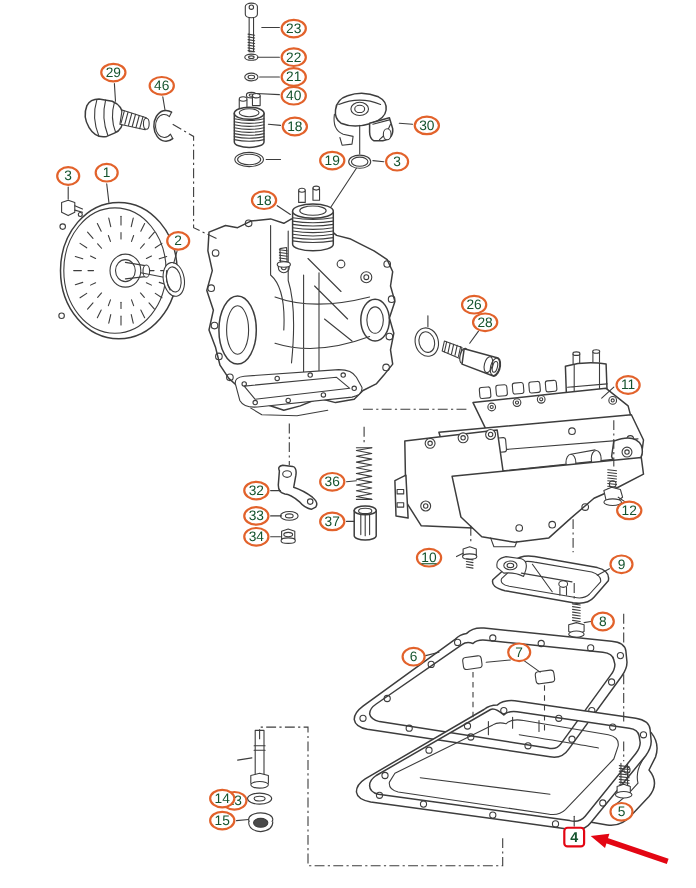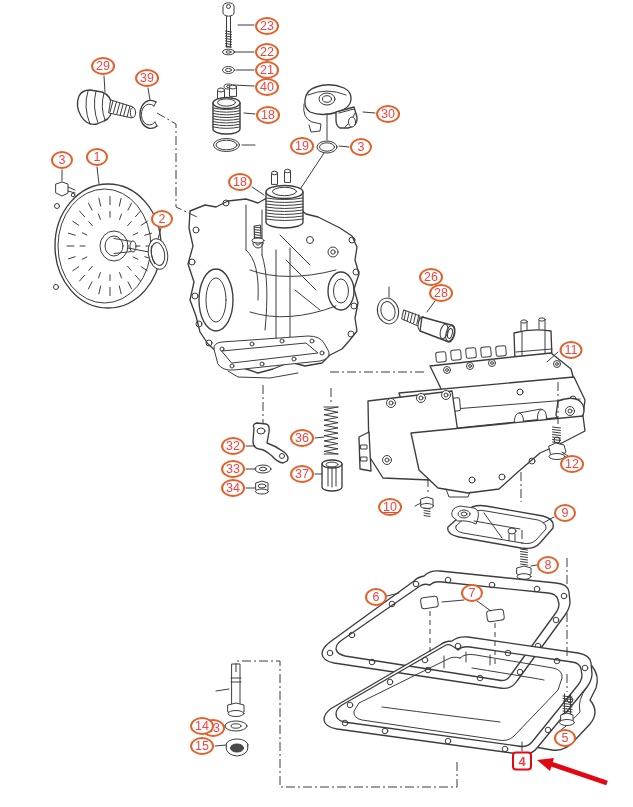--- a/index.html
+++ b/index.html
@@ -26,21 +26,21 @@
   .redline{stroke:var(--red);stroke-width:5;fill:none;stroke-linecap:butt;}
   .redfill{fill:var(--red);stroke:none;}
   .callout{
     position:absolute;
     transform:translate(-50%,-50%);
     min-width:22px;height:18px;
     padding:0 3px;
     border:2px solid var(--orange);
     border-radius:50%;
     background:#fff;
-    color:#ef4444;
+    color:#14532d;
     font-size:12.5px;line-height:14px;
     text-align:center;
     box-sizing:border-box;
     z-index:5;
   }
   .callout-red{
     border:2.5px solid var(--red);
     border-radius:4px;
     min-width:20px;height:19px;
     font-weight:700;font-size:13px;line-height:15px;
@@ -556,21 +556,21 @@
 </svg>
 
 <div>
       <div class="callout" style="left: 267px; top: 26px;">23</div>
       <div class="callout" style="left: 267px; top: 52px;">22</div>
       <div class="callout" style="left: 267px; top: 70px;">21</div>
       <div class="callout" style="left: 267px; top: 87px;">40</div>
       <div class="callout" style="left: 268px; top: 115px;">18</div>
       <div class="callout" style="left: 268px; top: 146px; margin-left: 34px;">19</div>
       <div class="callout" style="left: 103px; top: 66px;">29</div>
-      <div class="callout" style="left: 147px; top: 78px;">39</div>
+      <div class="callout" style="left: 147px; top: 78px;">46</div>
       <div class="callout" style="left: 388px; top: 114px;">30</div>
       <div class="callout" style="left: 361px; top: 147px;">3</div>
       <div class="callout" style="left: 62px; top: 160px;">3</div>
       <div class="callout" style="left: 97px; top: 157px;">1</div>
       <div class="callout" style="left: 240px; top: 182px;">18</div>
       <div class="callout" style="left: 162px; top: 219px;">2</div>
       <div class="callout" style="left: 389px; top: 277px; margin-left: 42px;">26</div>
       <div class="callout" style="left: 441px; top: 293px;">28</div>
       <div class="callout" style="left: 571px; top: 350px;">11</div>
       <div class="callout" style="left: 572px; top: 464px;">12</div>

